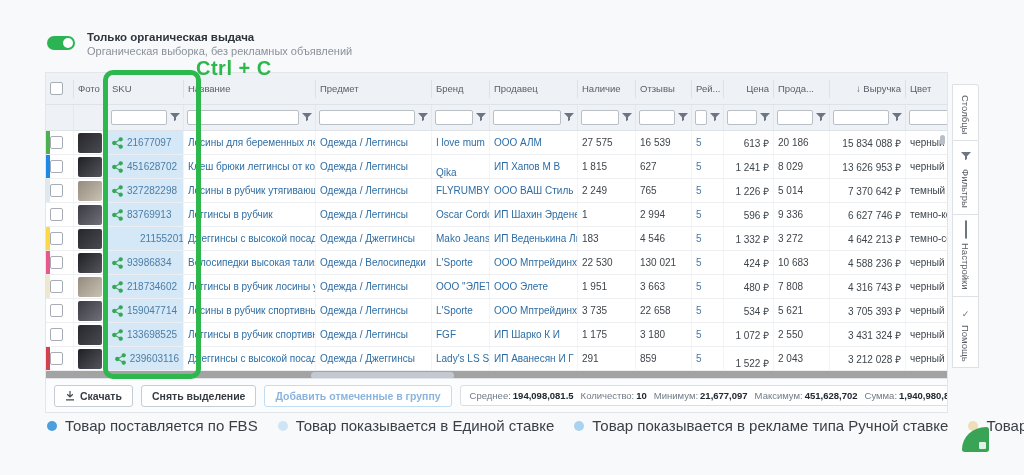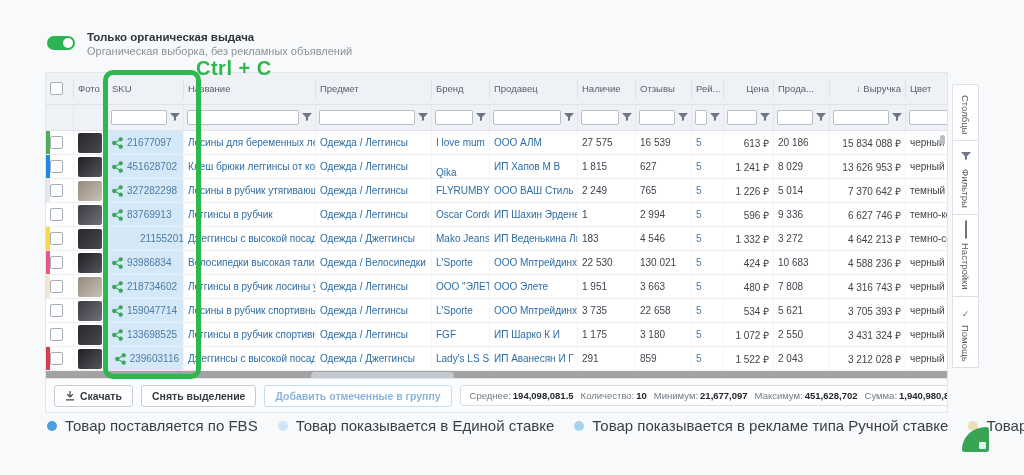--- a/index.html
+++ b/index.html
@@ -712,21 +712,21 @@
           </div>
           <div class="t-cell" style="width: 58px;">
             <span>291</span>
           </div>
           <div class="t-cell" style="width: 56px;">
             <span>859</span>
           </div>
           <div class="t-cell" style="width: 32px;">
             <span class="rating-val">5</span>
           </div>
-          <div class="t-cell right" style="width: 50px;">
+          <div class="t-cell right" style="width: 50px; align-items: flex-end;">
             <span>1 522 ₽</span>
           </div>
           <div class="t-cell" style="width: 56px;">
             <span>2 043</span>
           </div>
           <div class="t-cell right" style="width: 76px;">
             <span>3 212 028 ₽</span>
           </div>
           <div class="t-cell" style="width: 96px;">
             <span>черный мра</span>

